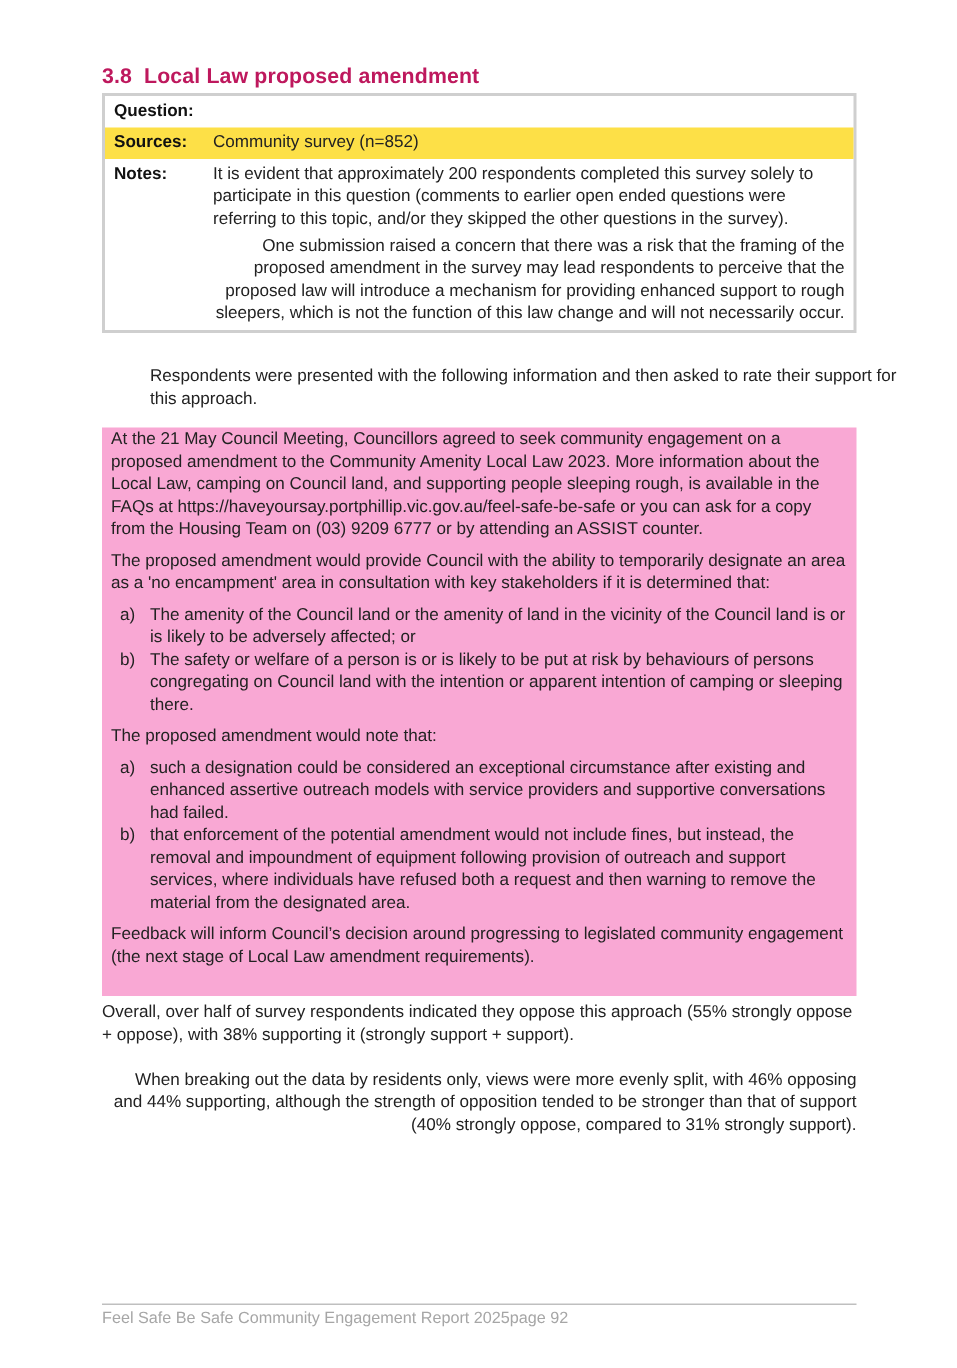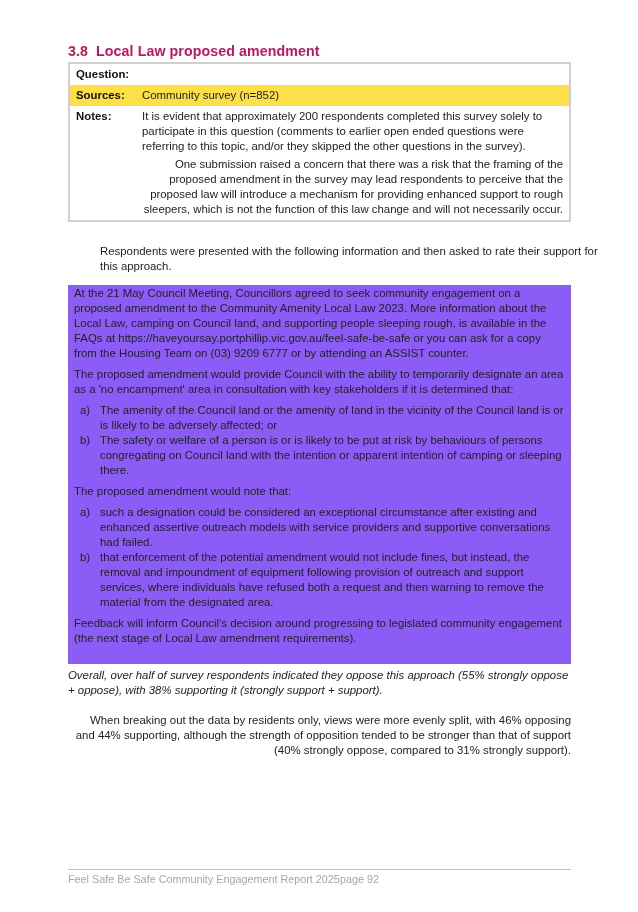--- a/index.html
+++ b/index.html
@@ -24,29 +24,29 @@
     .info-row { display: flex; padding: 3px 0 3px 0; }
     .info-row.shaded { background: #fde047; }
     .info-label { width: 72px; padding-left: 6px; font-weight: bold; color: #111; flex: none; }
     .info-value { flex: 1; padding-right: 6px; }
     .info-value p + p { margin-top: 3px; text-align: right; }
     .intro {
       position: absolute; left: 80px; top: 244px; width: 503px; margin-left: 20px;
     }
     .callout {
       position: absolute; left: 68px; top: 285px; width: 503px;
-      background: #8b5cf6; padding: 1px 6px 6px 6px;
+      background: #f9a8d4; padding: 1px 6px 6px 6px;
     }
     .callout p { margin-bottom: 6px; }
     .callout ol { list-style: none; margin-bottom: 6px; }
     .callout li { display: flex; }
     .callout li .marker { width: 26px; flex: none; padding-left: 6px; }
     .callout li .text { flex: 1; }
     .callout p:last-child { margin-bottom: 12px; }
-    .summary1 { position: absolute; left: 68px; top: 668px; width: 503px; font-style: italic; }
+    .summary1 { position: absolute; left: 68px; top: 668px; width: 503px; }
     .summary2 { position: absolute; left: 68px; top: 713px; width: 503px; text-align: right; }
     .footer-rule {
       position: absolute; left: 68px; top: 869px; width: 503px;
       border-top: 1.5px solid #bfbfbf;
     }
     .footer {
       position: absolute; left: 68px; top: 872px; width: 503px;
       display: flex; 
       color: #a6a6a6; font-size: 10.8px;
     }

